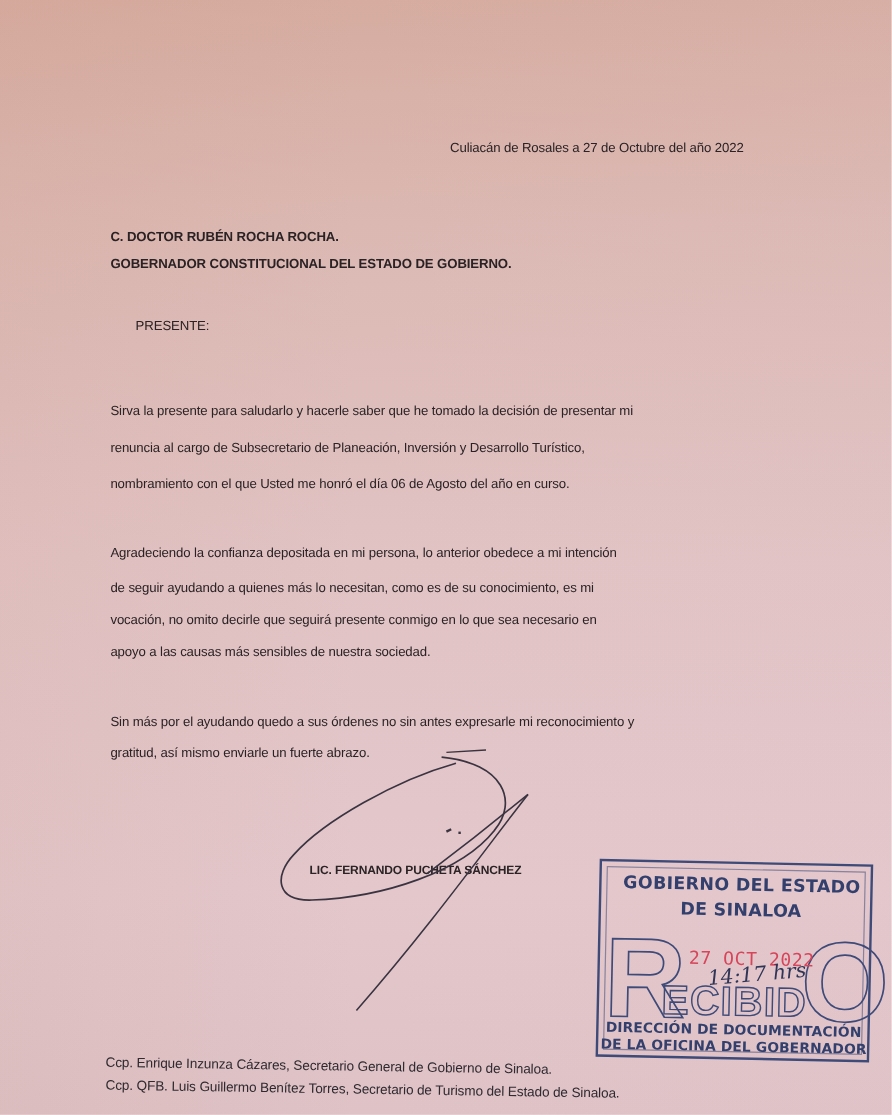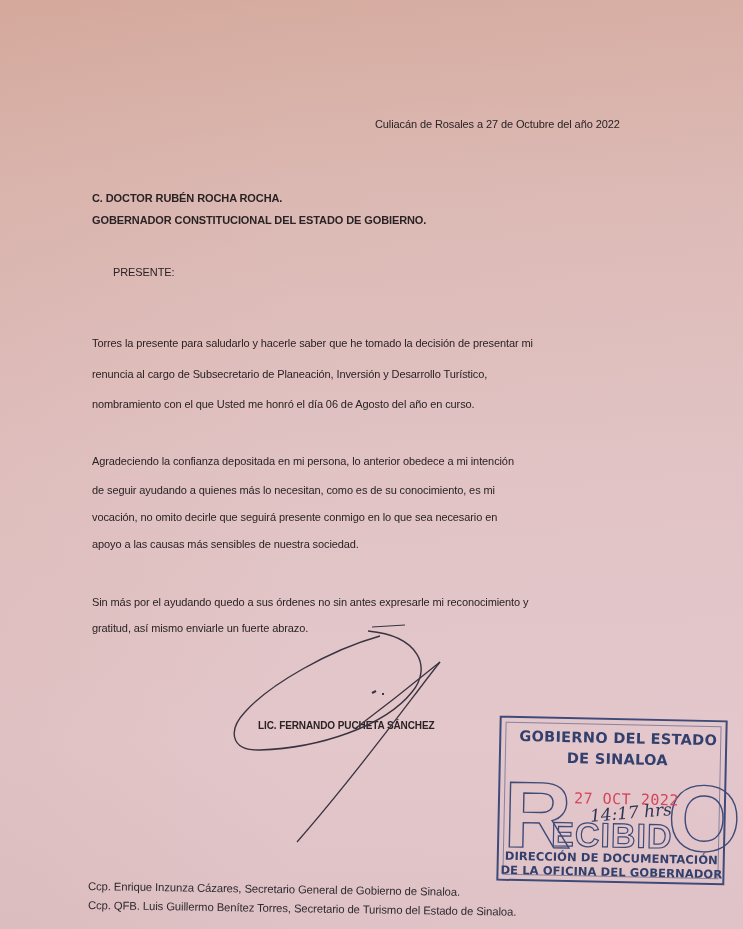--- a/index.html
+++ b/index.html
@@ -54,21 +54,21 @@
 
 <div class="paper-shade"></div>
 
 <div class="txt" id="date-line">Culiacán de Rosales a 27 de Octubre del año 2022</div>
 
 <div class="txt bold" id="addressee-name">C. DOCTOR RUBÉN ROCHA ROCHA.</div>
 <div class="txt bold" id="addressee-title">GOBERNADOR CONSTITUCIONAL DEL ESTADO DE GOBIERNO.</div>
 
 <div class="txt" id="salutation">PRESENTE:</div>
 
-<div class="txt para-line" style="top:337px">Torres la presente para saludarlo y hacerle saber que he tomado la decisión de presentar mi</div>
+<div class="txt para-line" style="top:337px">Sirva la presente para saludarlo y hacerle saber que he tomado la decisión de presentar mi</div>
 <div class="txt para-line" style="top:368px">renuncia al cargo de Subsecretario de Planeación, Inversión y Desarrollo Turístico,</div>
 <div class="txt para-line" style="top:398px">nombramiento con el que Usted me honró el día 06 de Agosto del año en curso.</div>
 
 <div class="txt para-line" style="top:455px">Agradeciendo la confianza depositada en mi persona, lo anterior obedece a mi intención</div>
 <div class="txt para-line" style="top:484px">de seguir ayudando a quienes más lo necesitan, como es de su conocimiento, es mi</div>
 <div class="txt para-line" style="top:511px">vocación, no omito decirle que seguirá presente conmigo en lo que sea necesario en</div>
 <div class="txt para-line" style="top:538px">apoyo a las causas más sensibles de nuestra sociedad.</div>
 
 <div class="txt para-line" style="top:596px">Sin más por el ayudando quedo a sus órdenes no sin antes expresarle mi reconocimiento y</div>
 <div class="txt para-line" style="top:622px">gratitud, así mismo enviarle un fuerte abrazo.</div>

